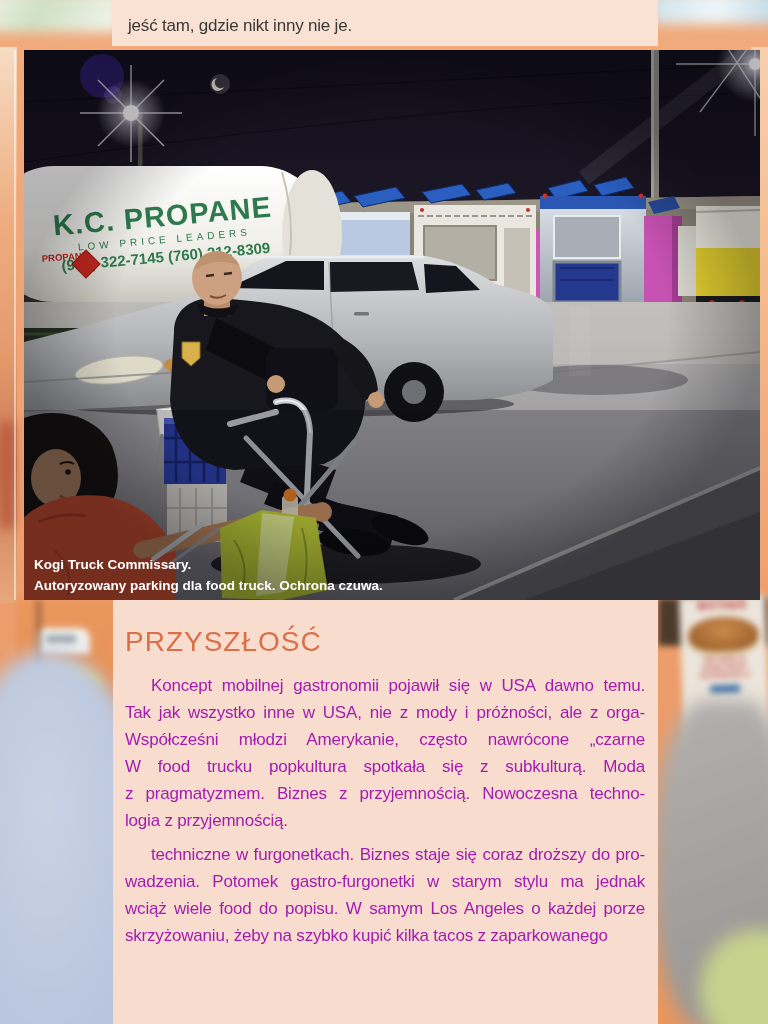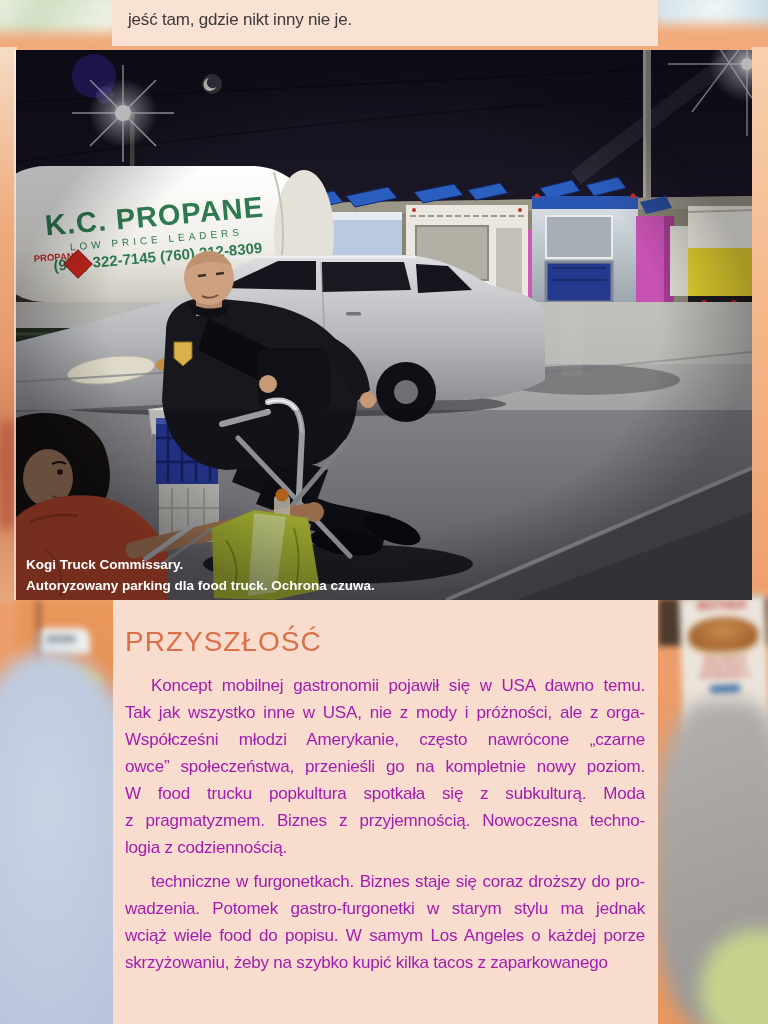--- a/index.html
+++ b/index.html
@@ -23,22 +23,22 @@
   .strip-dark-right{left:658px;top:598px;width:110px;height:48px;background:#4c3a2c;}
   .hairblob-right{left:655px;top:700px;width:130px;height:330px;background:linear-gradient(160deg,#b3b0ae,#a19e9c 60%,#989694);border-radius:40% 30% 20% 40%;}
   .blob-green-right{left:700px;top:930px;width:110px;height:120px;background:#c6d28c;border-radius:50% 40% 10% 50%;}
   .poster{left:684px;top:596px;width:86px;height:290px;background:#ece5db;transform:rotate(-2deg);padding:4px 3px;box-sizing:border-box;}
   .poster-title{color:#b3201c;font-weight:bold;font-size:10px;letter-spacing:1px;text-align:center;}
   .poster-sand{margin:6px auto 4px auto;width:70px;height:34px;background:radial-gradient(ellipse at 50% 40%,#c98b4e 0%,#a96a33 60%,#7d4a22 100%);border-radius:50% 50% 40% 40%;box-shadow:0 4px 0 #e0c89a;}
   .poster-line{color:#b3201c;font-size:5.5px;font-weight:bold;text-align:center;line-height:8px;white-space:nowrap;}
   .poster-logo{margin:6px auto;width:30px;height:8px;background:#3a6ea8;border-radius:2px;}
   
   .top-strip{left:112px;top:0;width:546px;height:46px;background:#f9e1d4;z-index:4;}
-  .top-strip span{display:block;padding:10px 0 0 16px;font-size:17px;letter-spacing:-0.2px;color:#3b3936;}
-  .photo{left:16px;top:50px;width:736px;height:550px;z-index:3;box-shadow:-2px 0 0 rgba(255,255,255,.5);}
+  .top-strip span{display:block;padding:16px 0 0 16px;font-size:17px;letter-spacing:-0.2px;color:#3b3936;}
+  .photo{left:16px;top:50px;width:736px;height:550px;z-index:3;box-shadow:-2px 0 0 rgba(255,255,255,.5);padding-left:8px;}
   .content{left:113px;top:600px;width:545px;height:549px;background:#f8ddcf;z-index:4;padding:24px 13px 0 12px;box-sizing:border-box;}
   .heading{color:#d97048;font-size:28px;letter-spacing:1px;font-weight:400;margin:2px 0 14px 0;}
   .para{font-size:17px;line-height:27px;letter-spacing:-0.2px;color:#a21caf;}
   .para + .para{margin-top:7px;}
   .pline{text-align:justify;text-align-last:justify;}
   .pline:last-child{text-align-last:left;}
   .para.indent .pline:first-child{text-indent:26px;}
   
   .c-truck{position:absolute;left:22px;top:28px;width:52px;height:26px;background:#eef0ee;border-radius:6px 10px 3px 3px;}
   .c-truck:before{content:"";position:absolute;left:8px;top:7px;width:30px;height:8px;background:#9aa4ac;border-radius:2px;}
@@ -368,24 +368,23 @@
   </g>
 </svg>
 </div>
 
 <div class="abs content">
   <div class="heading">PRZYSZŁOŚĆ</div>
   <div class="para indent">
       <div class="pline">Koncept mobilnej gastronomii pojawił się w USA dawno temu.</div>
       <div class="pline">Tak jak wszystko inne w USA, nie z mody i próżności, ale z orga-</div>
       <div class="pline">Współcześni młodzi Amerykanie, często nawrócone „czarne</div>
-      <div class="pline">owce” społeczeństwa, przenieśli go na kompletnie nowy poziom.</div>
       <div class="pline">W food trucku popkultura spotkała się z subkulturą. Moda</div>
       <div class="pline">z pragmatyzmem. Biznes z przyjemnością. Nowoczesna techno-</div>
-      <div class="pline">logia z codziennością.</div>
+      <div class="pline">logia z przyjemnością.</div>
     </div>
   <div class="para indent">
       <div class="pline">techniczne w furgonetkach. Biznes staje się coraz droższy do pro-</div>
       <div class="pline">wadzenia. Potomek gastro-furgonetki w starym stylu ma jednak</div>
       <div class="pline">wciąż wiele food do popisu. W samym Los Angeles o każdej porze</div>
       <div class="pline">skrzyżowaniu, żeby na szybko kupić kilka tacos z zaparkowanego</div>
     </div>
 </div>
 
 </body></html>

